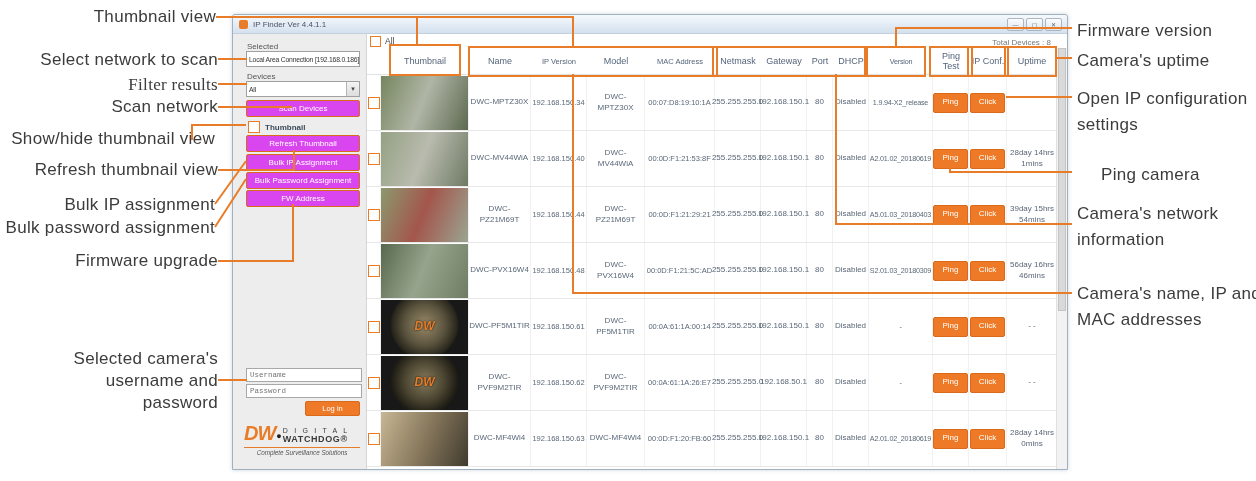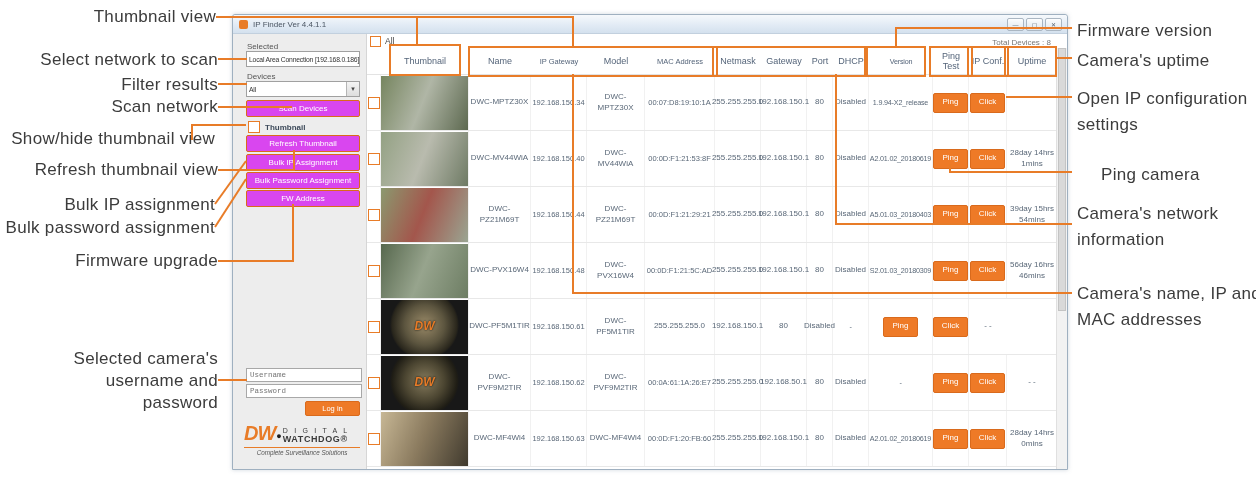--- a/index.html
+++ b/index.html
@@ -4,21 +4,21 @@
 <style>
   html,body{margin:0;padding:0;background:#fff;}
   .stage{position:relative;width:1256px;height:481px;background:#fff;overflow:hidden;
          font-family:"Liberation Sans",sans-serif;}
   
   .ann{position:absolute;color:#3c3c3c;font-size:17px;letter-spacing:.3px;line-height:22px;}
   .ann-left{text-align:right;}
   .ann-right{text-align:left;line-height:26px;}
   .al-1{top:6px;right:1040px;white-space:nowrap;}
   .al-2{top:49px;right:1038px;white-space:nowrap;}
-  .al-3{top:74px;right:1038px;white-space:nowrap;}
+  .al-3{top:74px;right:1038px;white-space:nowrap;font-family:Liberation Serif, serif;}
   .al-4{top:96px;right:1038px;white-space:nowrap;}
   .al-5{top:128px;right:1041px;white-space:nowrap;}
   .al-6{top:159px;right:1038px;white-space:nowrap;}
   .al-7{top:194px;right:1041px;white-space:nowrap;}
   .al-8{top:217px;right:1041px;white-space:nowrap;}
   .al-9{top:250px;right:1038px;white-space:nowrap;}
   .al-10{top:348px;right:1038px;width:152px;}
   .ar-1{top:18px;left:1077px;}
   .ar-2{top:48px;left:1077px;}
   .ar-3{top:86px;left:1077px;width:188px;}
@@ -174,21 +174,21 @@
       <div class="main">
         <div class="topbar">
           <span class="cb"></span>
           <span class="alllbl">All</span>
           <span class="total">Total Devices : 8</span>
         </div>
         <div class="thead">
             <div class="hc c-cb"></div>
             <div class="hc c-thumb">Thumbnail</div>
             <div class="hc c-name">Name</div>
-            <div class="hc c-ip">IP Gateway</div>
+            <div class="hc c-ip">IP Version</div>
             <div class="hc c-model">Model</div>
             <div class="hc c-mac">MAC Address</div>
             <div class="hc c-netmask">Netmask</div>
             <div class="hc c-gateway">Gateway</div>
             <div class="hc c-port">Port</div>
             <div class="hc c-dhcp">DHCP</div>
             <div class="hc c-version">Version</div>
             <div class="hc c-ping">Ping Test</div>
             <div class="hc c-ipconf">IP Conf.</div>
             <div class="hc c-uptime">Uptime</div>
@@ -293,20 +293,21 @@
             <div class="trow">
               <div class="tc c-cb">
                 <div class="cb"></div>
               </div>
               <div class="tc c-thumb">
                 <div class="thumbimg" style="background: radial-gradient(circle at 50% 46%, rgb(154, 138, 104) 0%, rgb(92, 85, 63) 38%, rgb(41, 38, 28) 62%, rgb(24, 24, 24) 66%);">DW</div>
               </div>
               <div class="tc c-name">DWC-PF5M1TIR</div>
               <div class="tc c-ip">192.168.150.61</div>
               <div class="tc c-model">DWC-PF5M1TIR</div>
+              <div class="tc c-mac">00:0A:61:1A:00:14</div>
               <div class="tc c-netmask">255.255.255.0</div>
               <div class="tc c-gateway">192.168.150.1</div>
               <div class="tc c-port">80</div>
               <div class="tc c-dhcp">Disabled</div>
               <div class="tc c-version">-</div>
               <div class="tc c-ping">
                 <div class="obtn">Ping</div>
               </div>
               <div class="tc c-ipconf">
                 <div class="obtn">Click</div>

